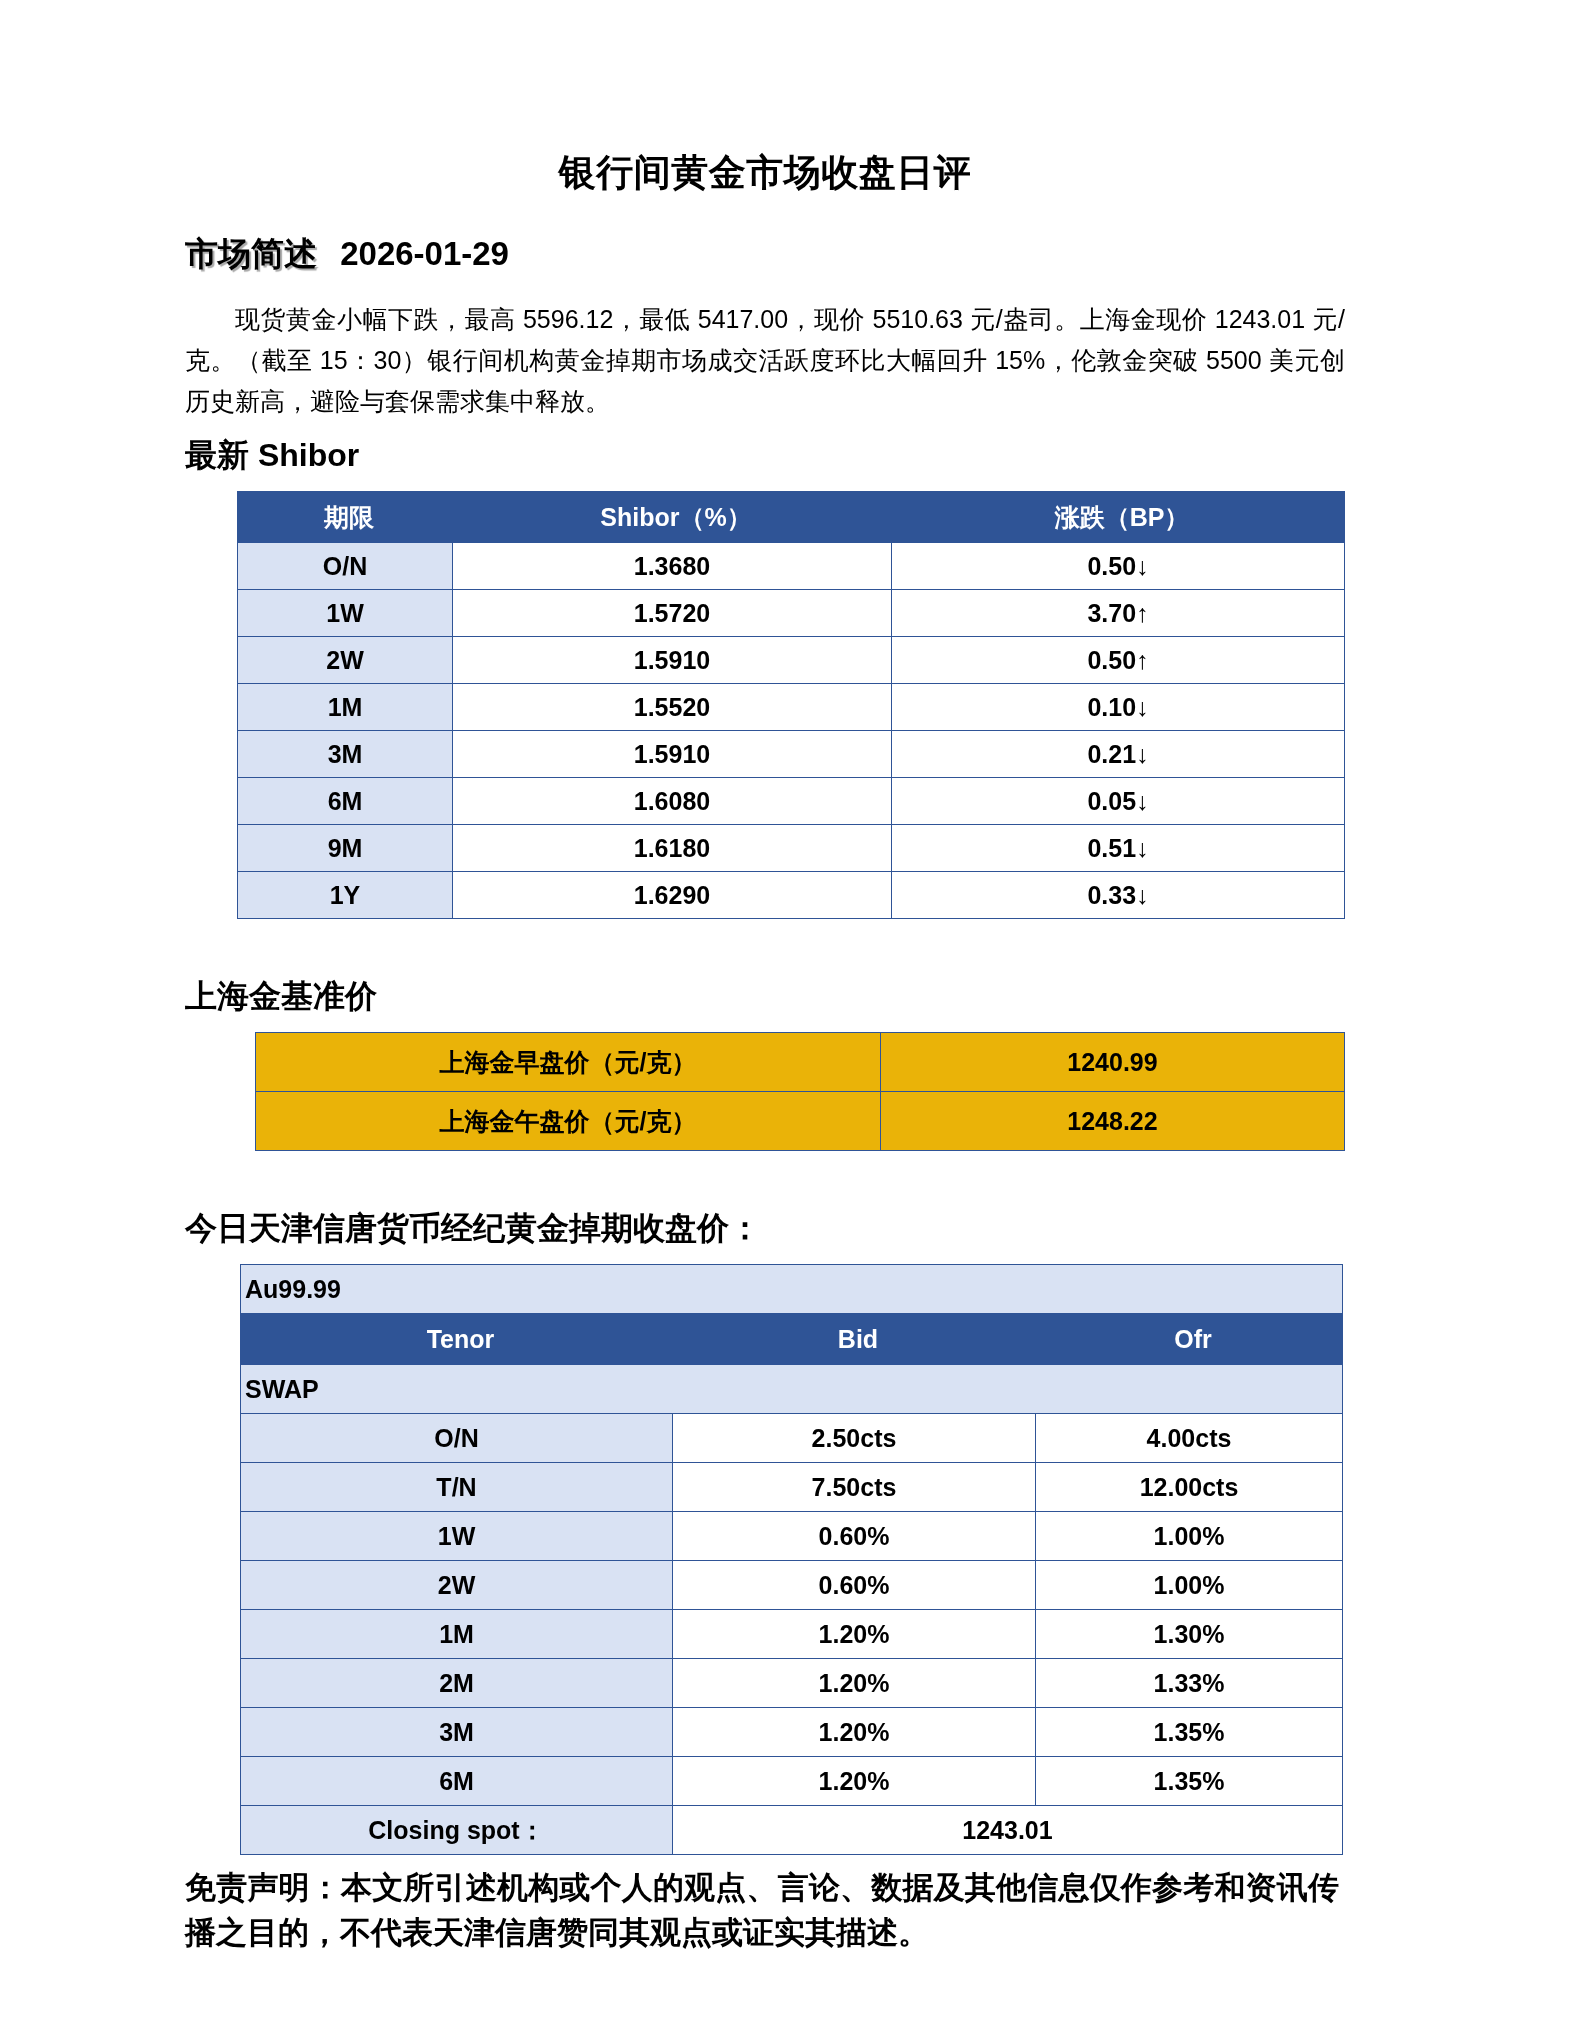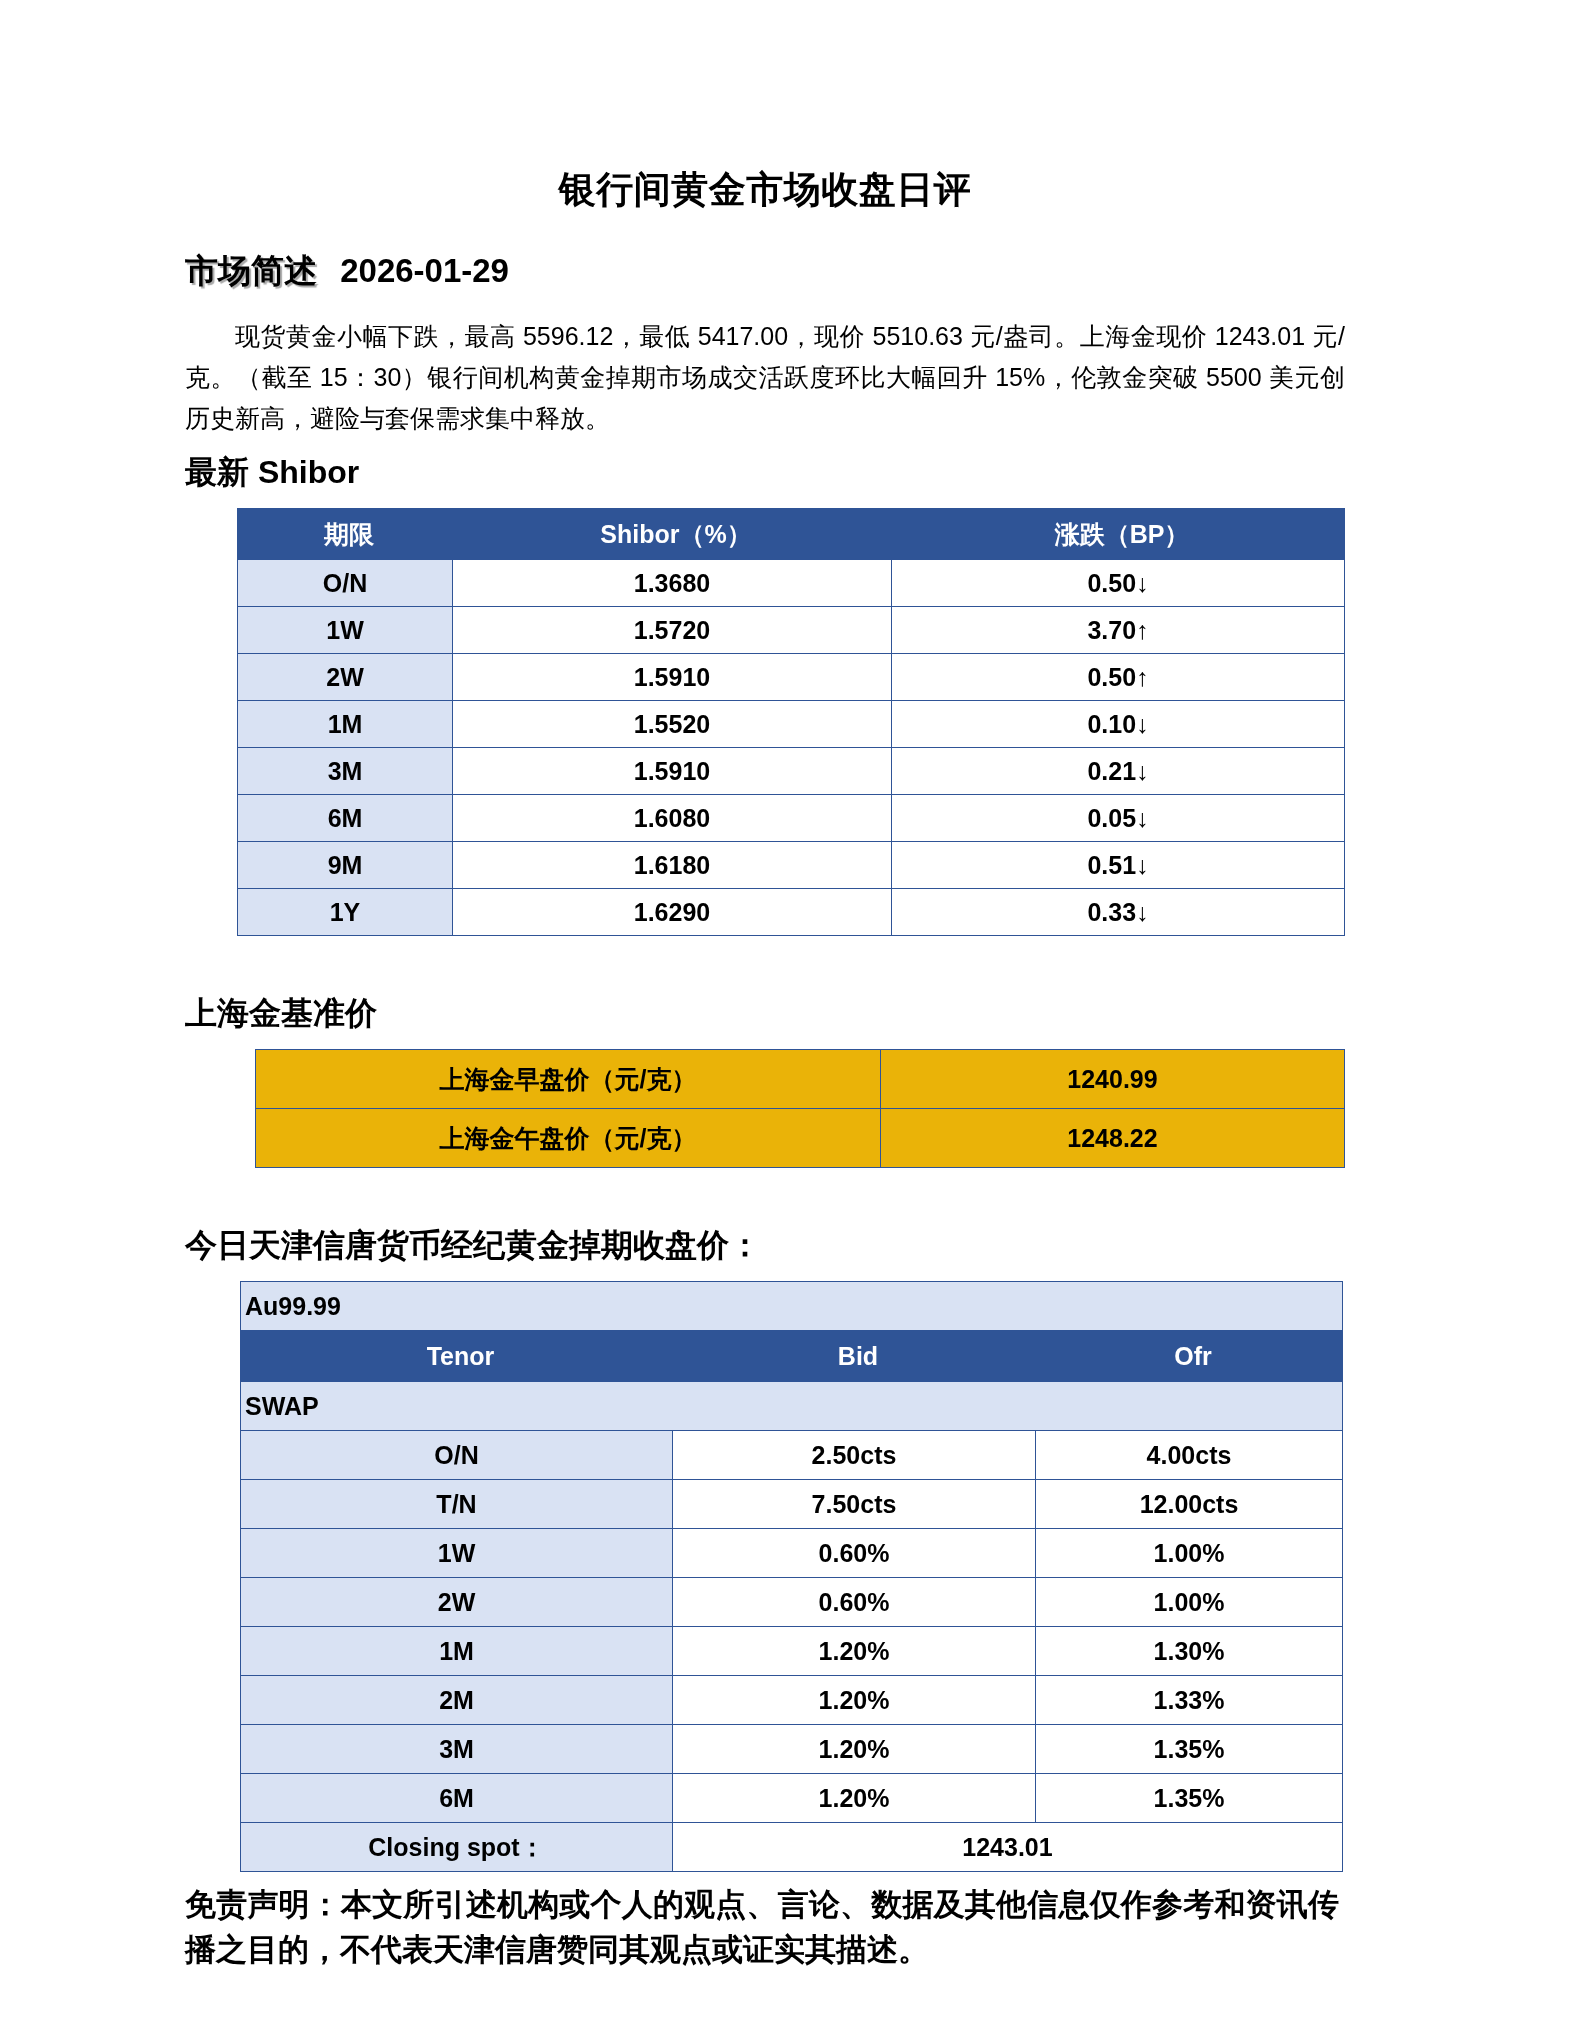--- a/index.html
+++ b/index.html
@@ -5,21 +5,21 @@
   html,body { margin:0; padding:0; background:#ffffff; }
   .page {
     position:relative;
     width:1587px;
     height:2018px;
     background:#ffffff;
     font-family:"Liberation Sans","DejaVu Sans",sans-serif;
     color:#000000;
     overflow:hidden;
   }
-  .content { position:absolute; left:185px; top:165px; width:1160px; }
+  .content { position:absolute; left:185px; top:148px; width:1160px; }
 
   .doc-title {
     font-size:37px; font-weight:bold; text-align:center;
     margin:0 0 34px 0; letter-spacing:0.5px;
   }
 
   .section-line { margin:0 0 22px 0; font-size:33px; white-space:nowrap; }
   .section-label { font-weight:bold; text-shadow:2px 2px 1px #a9a9a9;margin-top:36px; }
   .section-date { font-weight:bold; margin-left:14px; }
 

